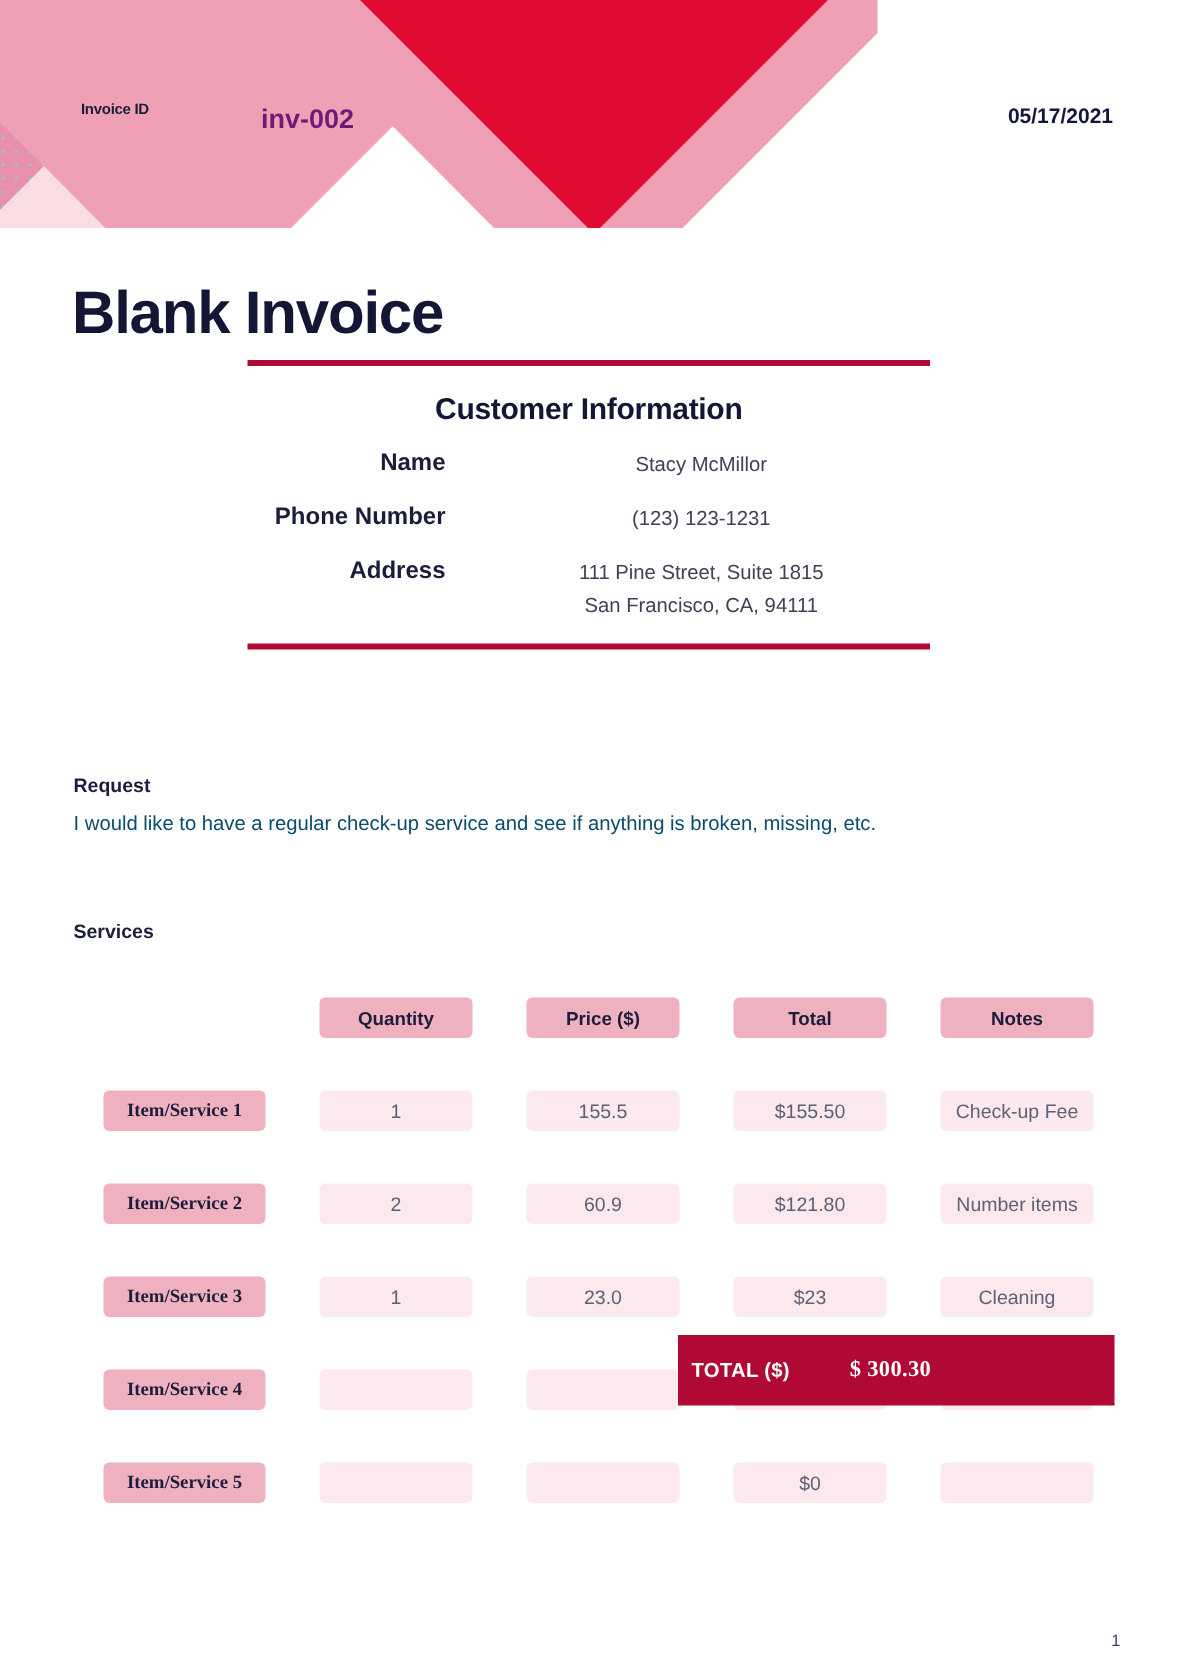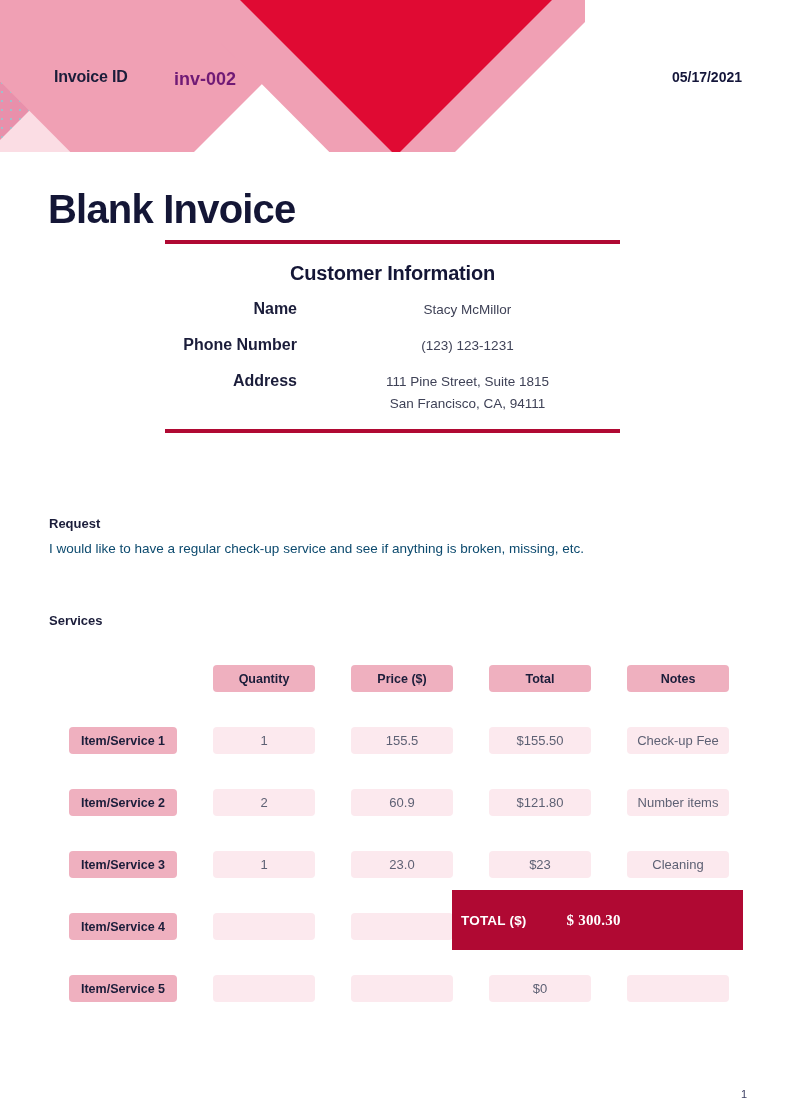--- a/index.html
+++ b/index.html
@@ -34,21 +34,21 @@
     position: absolute;
     top: 0;
     left: 0;
     width: 790px;
     height: 152px;
   }
   .invoice-id-label {
     position: absolute;
     left: 54px;
     top: 68px;
-    font-size: 16px;
+    font-size: 10px;
     font-weight: bold;
     letter-spacing: -0.2px;
     color: #1b1d3a;
   }
   .invoice-id-value {
     position: absolute;
     left: 174px;
     top: 69px;
     font-size: 18px;
     font-weight: bold;
@@ -173,37 +173,38 @@
     background: #efb0bf;
     color: #1b1d3a;
     font-weight: bold;
     font-size: 12.5px;
   }
   .cell-rowlabel {
     background: #efb0bf;
     color: #1b1d3a;
     font-weight: bold;
     font-size: 12.5px;
+    font-family: Liberation Serif, serif;
   }
   .cell-data {
     background: #fce9ee;
     color: #5e6174;
     font-weight: normal;
   }
   .cell-blank {
     background: transparent;
   }
 
   
   .total-bar {
     position: absolute;
     left: 452px;
     top: 890px;
     width: 291px;
-    height: 60px;
+    height: 47px;
     background: #b00933;
     display: flex;
     align-items: center;
   }
   .total-label {
     color: #ffffff;
     font-size: 13.5px;
     font-weight: bold;
     margin-left: 9px;
     letter-spacing: 0.2px;

